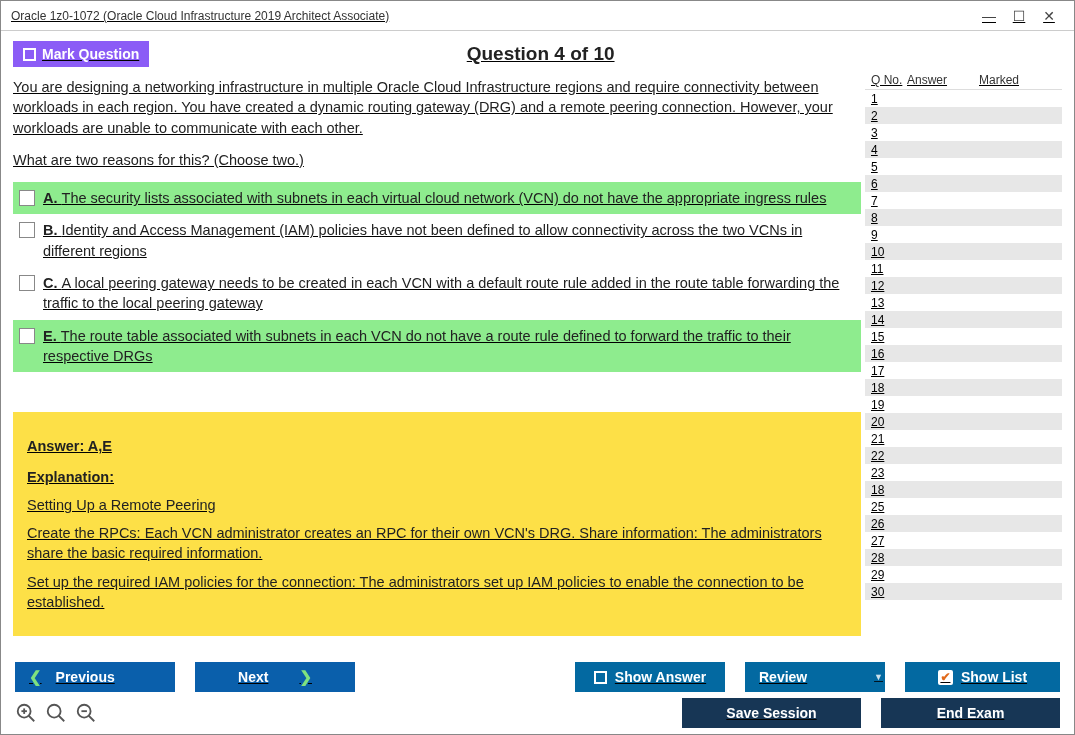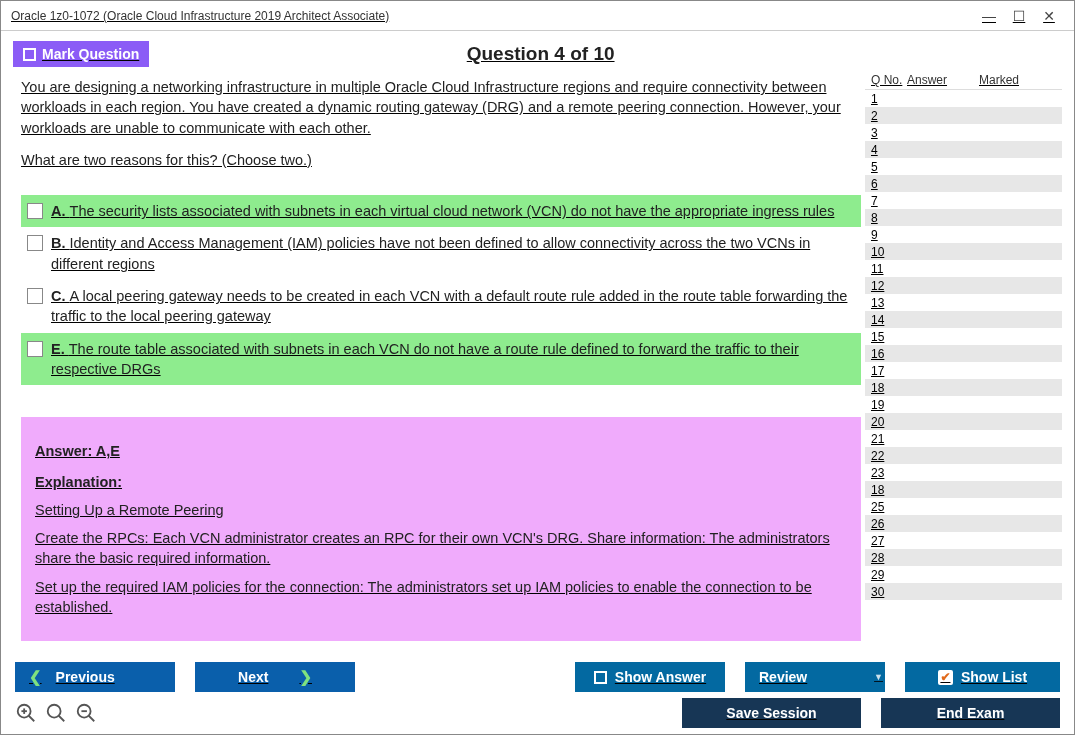--- a/index.html
+++ b/index.html
@@ -5,36 +5,36 @@
   * { box-sizing: border-box; margin: 0; padding: 0; }
   html, body { width: 1075px; height: 735px; font-family: Arial, sans-serif; overflow: hidden; }
   .window { width: 1075px; height: 735px; border: 1px solid #888; background: #fff; display: flex; flex-direction: column; text-decoration: underline; }
   .titlebar { display: flex; align-items: center; height: 30px; padding: 0 10px; font-size: 12px; color: #333; border-bottom: 1px solid #ccc; }
   .titlebar .title { flex: 1; }
   .titlebar .win-btn { width: 30px; height: 30px; display: flex; justify-content: center; align-items: center; color: #444; font-size: 14px; cursor: pointer; }
   .header-row { display: flex; align-items: center; padding: 10px 12px 4px 12px; }
   .mark-btn { background: #8b5cf6; color: #fff; border: none; padding: 5px 10px; font-size: 14px; font-weight: bold; display: flex; align-items: center; gap: 6px; cursor: pointer; }
   .mark-btn .box { width: 13px; height: 13px; border: 2px solid #fff; }
   .question-header { flex: 1; text-align: center; font-size: 19px; font-weight: bold; color: #222; padding-right: 130px; }
-  .main-area { flex: 1; display: flex; overflow: hidden; padding: 0 12px 0 20px; }
+  .main-area { flex: 1; display: flex; overflow: hidden; padding: 0 12px 0 12px; }
   .content-col { flex: 1; position: relative; overflow: hidden; }
   .content-scroll { height: 100%; overflow-y: auto; padding-right: 4px; font-size: 14.5px; color: #222; line-height: 1.4; }
   .content-scroll::-webkit-scrollbar { width: 15px; }
   .content-scroll::-webkit-scrollbar-track { background: #f0f0f0; }
   .content-scroll::-webkit-scrollbar-thumb { background: #c8c8c8; }
   .content-scroll::-webkit-scrollbar-button { background: #eee; height: 15px; border:1px solid #ccc;}
   .q-text { padding: 6px 0 4px 0; }
   .q-sub { padding: 8px 0 10px 0; }
-  .options { margin-top: 15px; }
+  .options { margin-top: 2px; }
   .option { display: flex; gap: 8px; padding: 6px 6px; align-items: flex-start; }
   .option.correct { background: #8eec8e; }
   .option .chk { width: 16px; height: 16px; background: #fff; border: 1px solid #888; margin-top: 2px; flex-shrink: 0; cursor: pointer; }
   .option .opt-body { flex: 1; }
   .option .opt-letter { font-weight: bold; }
-  .explain-box { background: #f0abfc; margin-top: 32px; padding: 16px 14px; }
+  .explain-box { background: #fde047; margin-top: 40px; padding: 16px 14px; }
   .explain-box p { margin: 8px 0; }
   .explain-box .ans-line { font-weight: bold; }
   .explain-box .exp-label { font-weight: bold; margin-top: 10px; }
   .side-col { width: 197px; display: flex; flex-direction: column; }
   .side-header { display: flex; font-size: 12px; color: #333; padding: 2px 2px; }
   .side-header .c1 { width: 40px; padding-left: 4px; }
   .side-header .c2 { width: 72px; }
   .side-header .c3 { flex: 1; }
   .side-list { flex: 1; overflow-y: auto; border-top: 1px solid #ddd; }
   .side-list::-webkit-scrollbar { width: 15px; }

